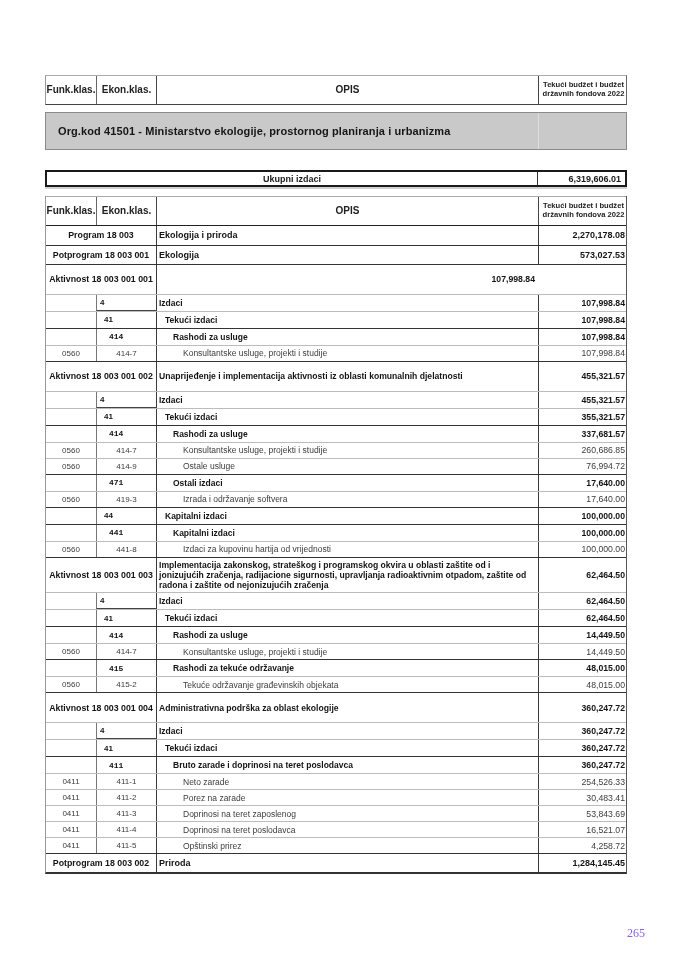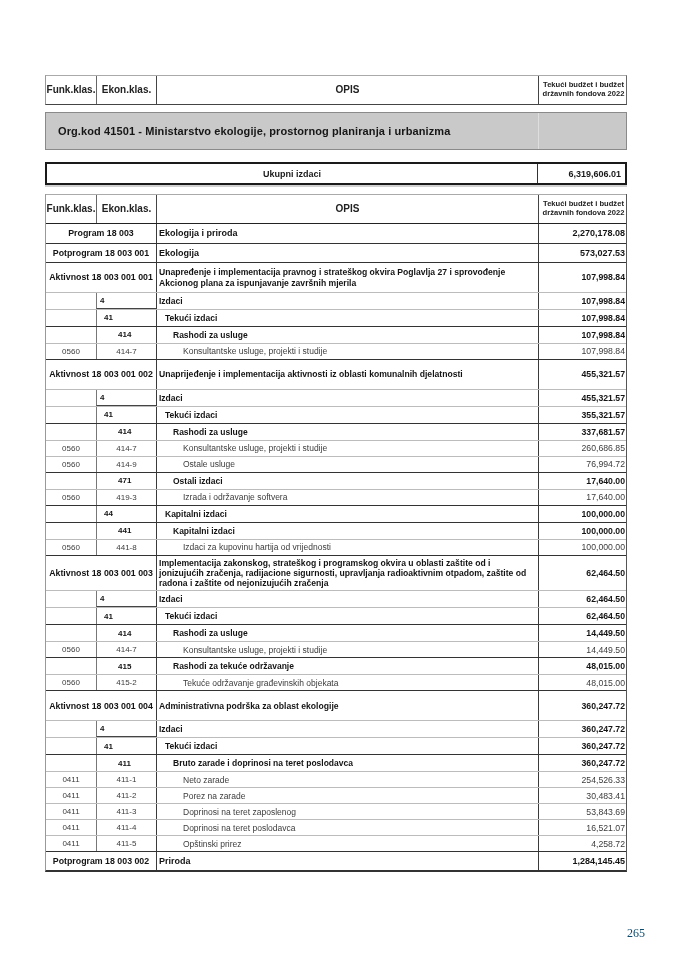--- a/index.html
+++ b/index.html
@@ -31,21 +31,21 @@
   
   .banner {
     margin-top:7px; height:38px; background:#c9c9c9; border:1px solid #8a8a8a;
     display:flex; align-items:center; position:relative;
   }
   .banner-title { font-size:11px; font-weight:bold; color:#161616; padding-left:12px; letter-spacing:0.1px; }
   .banner-sep { position:absolute; top:0; bottom:0; left:492px; width:1px; background:#dedede; }
 
   
   .total-row {
-    margin-top:12px; height:23px; border:2px solid #1a1a1a;
+    margin-top:20px; height:17px; border:2px solid #1a1a1a;
     display:grid; grid-template-columns:490px 88px;
     box-shadow:0 2px 0 rgba(0,0,0,0.18);
   }
   .total-label { display:flex; align-items:center; justify-content:center; font-weight:bold; font-size:9px; }
   .total-amount {
     display:flex; align-items:center; justify-content:flex-end;
     font-weight:bold; font-size:9px; border-left:1px solid #333; padding-right:4px;
   }
 
   
@@ -78,33 +78,33 @@
   .trow.aktivnost { min-height:30px; }
   .trow.aktivnost .cell-opis { font-weight:bold; color:#141414; font-size:8.6px; }
   .trow.aktivnost .cell-amount { font-weight:bold; color:#141414; }
 
   
   .trow.k1, .trow.k2, .trow.k2s, .trow.k3 { min-height:17px; }
   .trow.k1 .cell, .trow.k2 .cell, .trow.k2s .cell, .trow.k3 .cell
   { font-weight:bold; color:#141414; }
   .trow.k1 .cell-ekon { border-bottom:1px solid #444444; }
   .trow.k2 .cell-ekon, .trow.k2s .cell-ekon { padding-left:7px; }
-  .trow.k3 .cell-ekon { padding-left:21px; }
+  .trow.k3 .cell-ekon { padding-left:12px;font-family:Liberation Mono, monospace; }
   .trow.k2 .cell-opis, .trow.k2s .cell-opis { padding-left:8px; }
   .trow.k3 .cell-opis { padding-left:16px; }
 
   
   .trow.detail { min-height:16px; }
   .trow.detail .cell-ekon { justify-content:center; padding-left:0; }
   .trow.detail .cell-opis { padding-left:26px; }
 
   
   .page-number {
     position:absolute; right:34px; top:926px; font-family:"Liberation Serif", serif;
-    font-size:12px; color:#0c4a6e;
+    font-size:12px; color:#8b5cf6;
   }
 </style>
 </head>
 <body>
 
 <div class="page">
   <div class="content">
 
     <div class="htable grid4">
       <div class="hcell">Funk.klas.</div>
@@ -136,21 +136,20 @@
             <div class="cell cell-opis">Ekologija i priroda</div>
             <div class="cell cell-amount">2,270,178.08</div>
           </div>
           <div class="trow grid4 potprogram strong">
             <div class="cell cell-span">Potprogram 18 003 001</div>
             <div class="cell cell-opis">Ekologija</div>
             <div class="cell cell-amount">573,027.53</div>
           </div>
           <div class="trow grid4 aktivnost strong">
             <div class="cell cell-span">Aktivnost 18 003 001 001</div>
-            <div class="cell cell-opis">Unapređenje i implementacija pravnog i strateškog okvira Poglavlja 27 i sprovođenje Akcionog plana za ispunjavanje završnih mjerila</div>
             <div class="cell cell-amount">107,998.84</div>
           </div>
           <div class="trow grid4 k1">
             <div class="cell cell-funk"></div>
             <div class="cell cell-ekon">4</div>
             <div class="cell cell-opis">Izdaci</div>
             <div class="cell cell-amount">107,998.84</div>
           </div>
           <div class="trow grid4 k2">
             <div class="cell cell-funk"></div>

